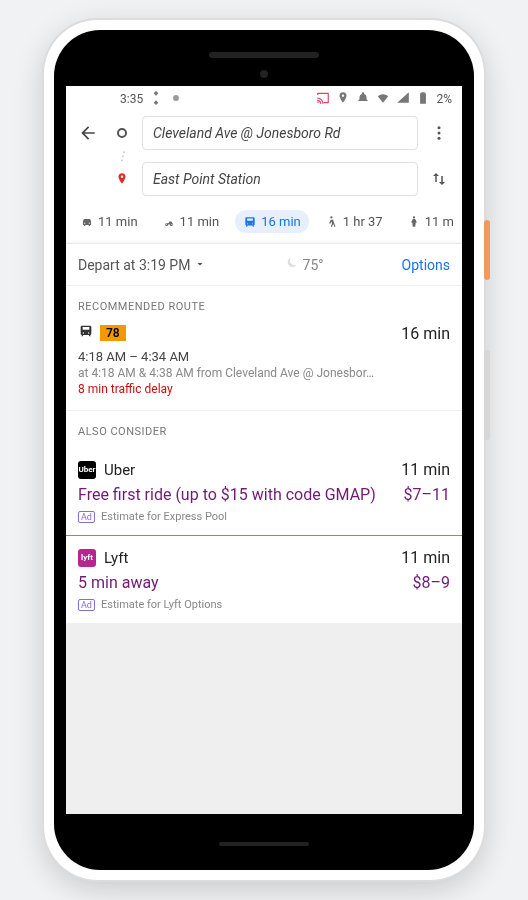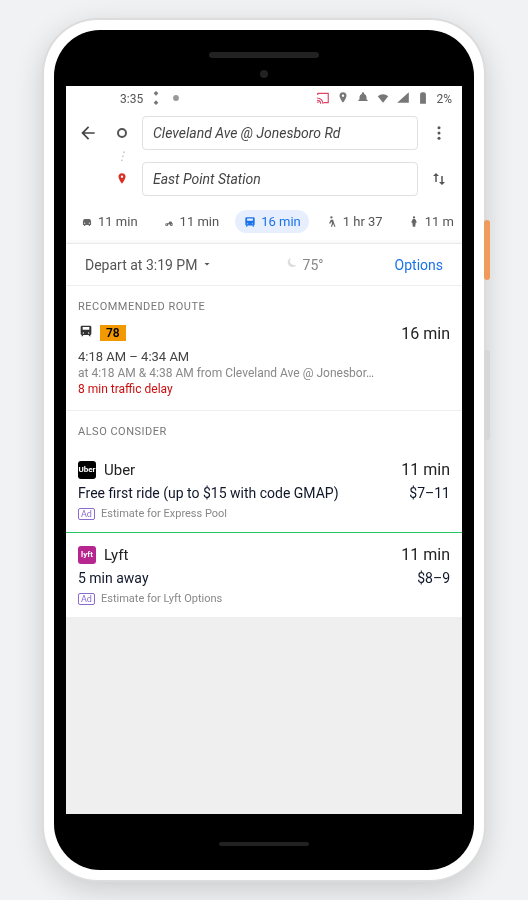--- a/index.html
+++ b/index.html
@@ -197,21 +197,21 @@
     background: #fff;
     border-top: 1px solid #eaeaea;
     box-shadow: 0 -1px 4px rgba(0,0,0,0.05);
     display: flex;
     flex-direction: column;
   }
   .sheet-top {
     display: flex;
     align-items: center;
     justify-content: space-between;
-    padding: 12px 19px;
+    padding: 12px 12px;
     font-size: 14px;
     color: #555;
   }
   .sheet-top .depart { display: flex; align-items: center; gap: 4px; }
   .sheet-top .weather { display: flex; align-items: center; gap: 4px; color: #888; }
   .options-link { color: #1a73e8; font-size: 14px; }
 
   .section-divider { border-top: 1px solid #eee; }
 
   .section-label {
@@ -284,22 +284,22 @@
     justify-content: center;
     color: #fff;
     font-size: 8px;
     font-weight: 700;
   }
   .uber-logo { background: #000; }
   .lyft-logo { background: #b7258f; }
   .ride-row2 {
     display: flex;
     justify-content: space-between;
-    font-size: 14px;
-    color: #0f172a;
+    font-size: 16px;
+    color: #701a75;
     margin-bottom: 6px;
   }
   .ad-row {
     display: flex;
     align-items: center;
     gap: 6px;
     font-size: 11px;
     color: #888;
   }
   .ad-badge {

